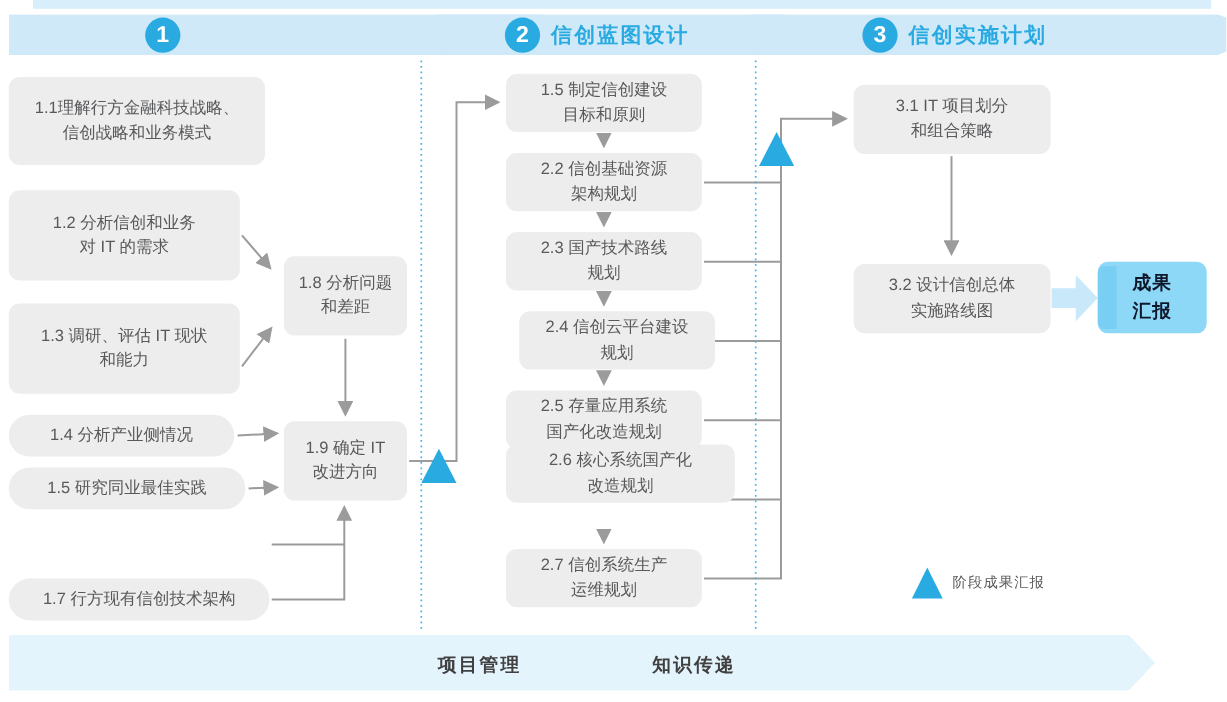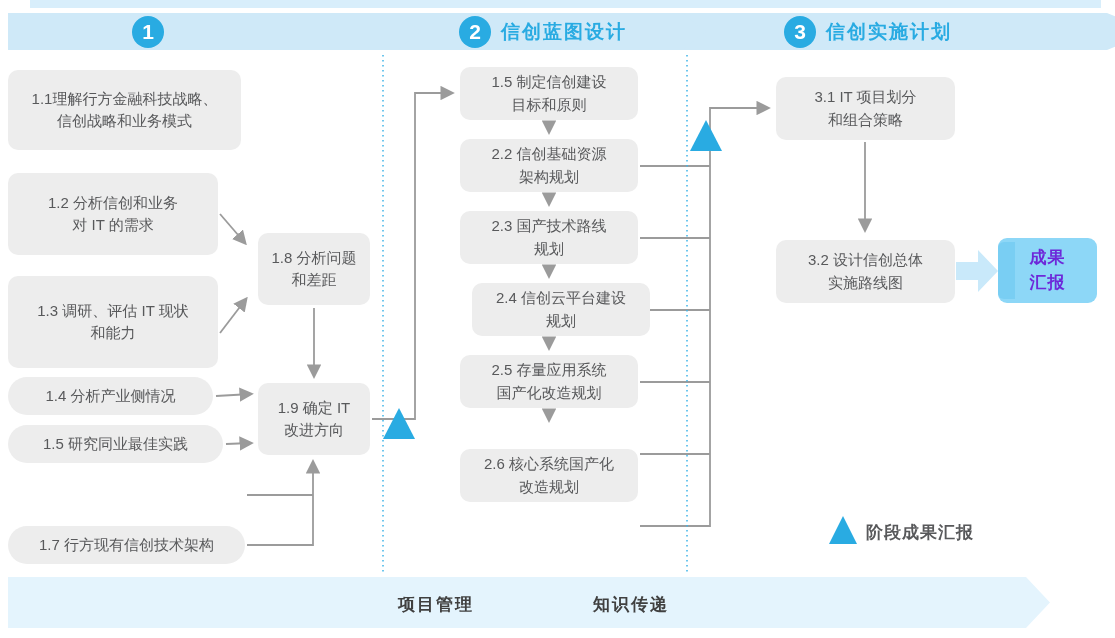--- a/index.html
+++ b/index.html
@@ -11,28 +11,28 @@
   .ribbon.r2{left:397px;width:278px;clip-path:polygon(0 0,calc(100% - 24px) 0,100% 50%,calc(100% - 24px) 100%,0 100%,24px 50%);}
   .ribbon.r3{left:682px;width:368px;clip-path:polygon(0 0,calc(100% - 45px) 0,100% 50%,calc(100% - 45px) 100%,0 100%,24px 50%);}
   .num-circle{width:32px;height:32px;border-radius:50%;background:#29abe2;color:#fff;
     font-weight:bold;font-size:21px;display:flex;align-items:center;justify-content:center;flex:0 0 32px;}
   .ribbon-title{color:#29abe2;font-weight:bold;font-size:19px;letter-spacing:2px;margin-left:10px;white-space:nowrap;}
   .pad1{padding-left:124px;} .pad2{padding-left:62px;} .pad3{padding-left:102px;}
   .gbox{position:absolute;background:#ededed;border-radius:10px;color:#58595b;font-size:15px;
     line-height:1.5;display:flex;align-items:center;justify-content:center;text-align:center;white-space:pre-line;}
   .pill{border-radius:19px;}
   .outcome{position:absolute;left:998px;top:238px;width:99px;height:65px;background:#8dd7f7;border-radius:9px;
-    color:#6d28d9;font-weight:bold;font-size:17px;line-height:1.45;display:flex;align-items:center;justify-content:center;
+    color:#0f172a;font-weight:bold;font-size:17px;line-height:1.45;display:flex;align-items:center;justify-content:center;
     text-align:center;white-space:pre-line;letter-spacing:1px;}
   .outcome-stripe{position:absolute;left:998px;top:242px;width:17px;height:57px;background:#79cef3;
     border-radius:6px 0 0 6px;}
   .bottom-bar{position:absolute;left:8px;top:577px;width:1042px;height:51px;background:#e4f4fd;
     clip-path:polygon(0 0,calc(100% - 24px) 0,100% 50%,calc(100% - 24px) 100%,0 100%);}
   .bottom-label{position:absolute;top:593px;color:#404040;font-weight:bold;font-size:17px;letter-spacing:2px;}
-  .legend-label{position:absolute;left:866px;top:521px;color:#58595b;font-weight:bold;font-size:17px;letter-spacing:1px;}
+  .legend-label{position:absolute;left:866px;top:521px;color:#58595b;font-weight:normal;font-size:13px;letter-spacing:1px;}
   svg.overlay{position:absolute;left:0;top:0;width:1115px;height:638px;pointer-events:none;}
 </style>
 </head>
 <body>
 
 <div class="canvas">
 
   <div class="top-strip"></div>
 
   <div class="ribbon r1 pad1">
@@ -83,42 +83,44 @@
     <polygon points="383,439 415,439 399,408" fill="#29abe2"></polygon>
     <polygon points="690,151 722,151 706,120" fill="#29abe2"></polygon>
     <polygon points="829,544 857,544 843,516" fill="#29abe2"></polygon>
     <polygon points="956,262 978,262 978,250 998,271 978,292 978,280 956,280" fill="#c9e9fa"></polygon>
   </svg>
 
   <div class="gbox" style="left:8px;top:70px;width:233px;height:80px">1.1理解行方金融科技战略、
 信创战略和业务模式</div>
   <div class="gbox" style="left:8px;top:173px;width:210px;height:82px">1.2 分析信创和业务
 对 IT 的需求</div>
-  <div class="gbox" style="left:8px;top:276px;width:210px;height:92px">1.3 调研、评估 IT 现状
+  <div class="gbox" style="left:8px;top:276px;width:210px;height:82px">1.3 调研、评估 IT 现状
 和能力</div>
   <div class="gbox pill" style="left:8px;top:377px;width:205px;height:38px">1.4 分析产业侧情况</div>
   <div class="gbox pill" style="left:8px;top:425px;width:215px;height:38px">1.5 研究同业最佳实践</div>
   <div class="gbox pill" style="left:8px;top:526px;width:237px;height:38px">1.7 行方现有信创技术架构</div>
   <div class="gbox" style="left:258px;top:233px;width:112px;height:72px">1.8 分析问题
 和差距</div>
   <div class="gbox" style="left:258px;top:383px;width:112px;height:72px">1.9 确定 IT
 改进方向</div>
 
   <div class="gbox" style="left:460px;top:67px;width:178px;height:53px">1.5 制定信创建设
 目标和原则</div>
   <div class="gbox" style="left:460px;top:139px;width:178px;height:53px">2.2 信创基础资源
 架构规划</div>
   <div class="gbox" style="left:460px;top:211px;width:178px;height:53px">2.3 国产技术路线
 规划</div>
   <div class="gbox" style="left:472px;top:283px;width:178px;height:53px">2.4 信创云平台建设
 规划</div>
   <div class="gbox" style="left:460px;top:355px;width:178px;height:53px">2.5 存量应用系统
 国产化改造规划</div>
-  <div class="gbox" style="left:460px;top:449px;width:178px;height:53px">2.6 核心系统国产化
+  <div class="gbox" style="left:460px;top:404px;width:208px;height:53px">2.6 核心系统国产化
 改造规划</div>
+  <div class="gbox" style="left:460px;top:499px;width:178px;height:53px">2.7 信创系统生产
+运维规划</div>
 
   <div class="gbox" style="left:776px;top:77px;width:179px;height:63px">3.1 IT 项目划分
 和组合策略</div>
   <div class="gbox" style="left:776px;top:240px;width:179px;height:63px">3.2 设计信创总体
 实施路线图</div>
 
   <div class="outcome">成果
 汇报</div>
   <div class="outcome-stripe"></div>
 

